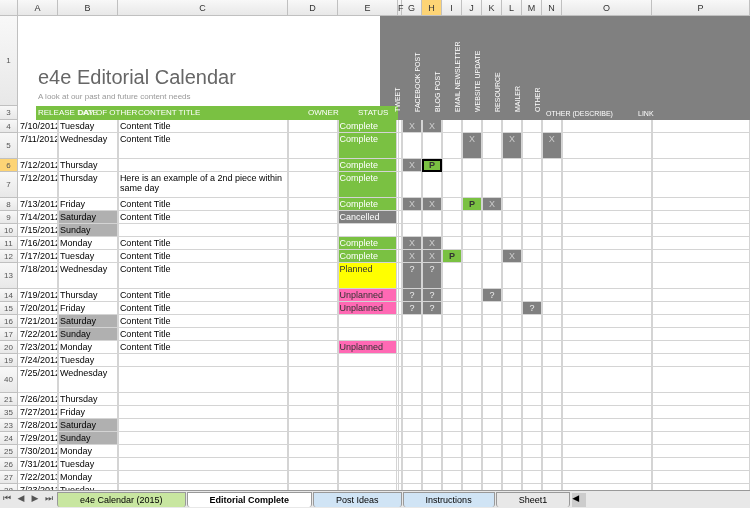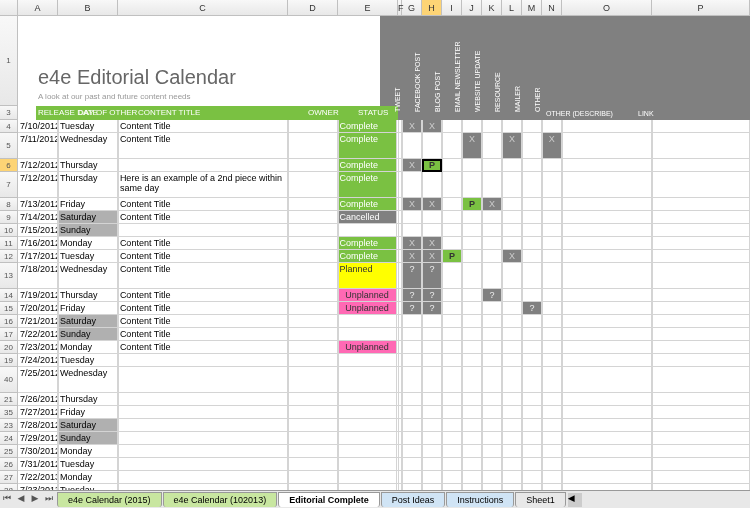--- a/index.html
+++ b/index.html
@@ -22,29 +22,29 @@
   .rowhdr { position: absolute; left: 0; width: 18px; height: 13px; background: linear-gradient(#f8f8f8,#e8e8e8); border-right: 1px solid #c0c0c0; border-bottom: 1px solid #c0c0c0; text-align: center; font-size: 8px; color: #555; line-height: 13px; }
   .rowhdr.tall { height: 90px; line-height: 90px; }
   .rowhdr.h14 { height: 14px; line-height: 14px; }
   .rowhdr.active { background: #fdd475; }
   .datarow { position: absolute; left: 18px; height: 13px; width: 732px; display: flex; }
   .datarow.dbl { height: 26px; }
   .cell { border-right: 1px solid #d4d4d4; border-bottom: 1px solid #d4d4d4; padding: 1px 2px; font-size: 9px; overflow: hidden; }
   .status-complete { background: #7ac142; color: #fff; }
   .status-cancelled { background: #808080; color: #fff; }
   .status-planned { background: #ffff00; color: #333; }
-  .status-unplanned { background: #ff69b4; color: #333; text-align: center; }
+  .status-unplanned { background: #ff69b4; color: #333; }
   .wkend { background: #b0b0b0; }
   .gcell { background: #808080; color: #ccc; text-align: center; }
   .gcell.p { background: #7ac142; color: #333; font-weight: bold; }
   .gcell.q { color: #eee; }
   .activecell { border: 2px solid #000; position: absolute; width: 20px; height: 13px; pointer-events: none; }
   .tabs { position: absolute; bottom: 0; left: 0; right: 0; height: 18px; background: #e8e8e8; display: flex; align-items: center; font-size: 9px; border-top: 1px solid #999; }
   .navbtn { width: 14px; height: 14px; text-align: center; color: #555; cursor: pointer; }
-  .tab { padding: 2px 10px; border: 1px solid #999; border-bottom: none; margin-left: 1px; background: #c8e6a0; cursor: pointer; border-radius: 0 0 3px 3px; }
+  .tab { padding: 2px 22px; border: 1px solid #999; border-bottom: none; margin-left: 1px; background: #c8e6a0; cursor: pointer; border-radius: 0 0 3px 3px; }
   .tab.blue { background: #d0e4f5; }
   .tab.active { background: #fff; font-weight: bold; }
   .tab.plain { background: #e8e8e8; }
   .scroll-ind { width: 14px; height: 14px; background: #ccc; margin-left: 2px; }
   .gridlines { position: absolute; left: 18px; top: 104px; right: 0; bottom: 0; }
   .vline { position: absolute; top: 0; bottom: 0; width: 1px; background: #d4d4d4; }
 </style>
 </head>
 <body>
 
@@ -611,20 +611,19 @@
 <div class="activecell" style="left: 422px; top: 143px;"></div>
   </div>
 
 <div class="tabs">
   <div class="navbtn">⏮</div>
   <div class="navbtn">◀</div>
   <div class="navbtn">▶</div>
   <div class="navbtn">⏭</div>
   <div id="tablist" style="display:flex">
       <div class="tab">e4e Calendar (2015)</div>
-      <div class="tab">e4e Calendar (102013)</div>
       <div class="tab active">Editorial Complete</div>
       <div class="tab blue">Post Ideas</div>
       <div class="tab blue">Instructions</div>
       <div class="tab plain">Sheet1</div>
     </div>
   <div class="scroll-ind">◀</div>
 </div>
 
 </body></html>

